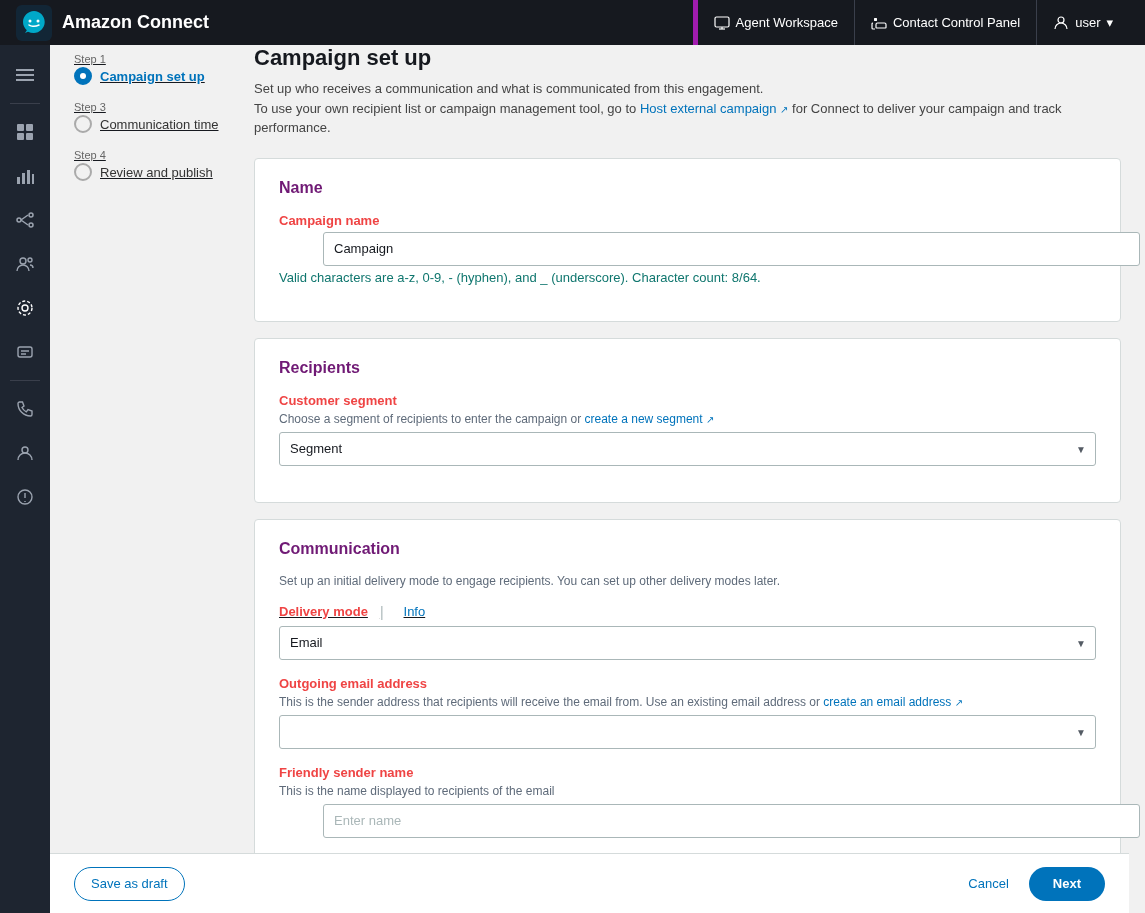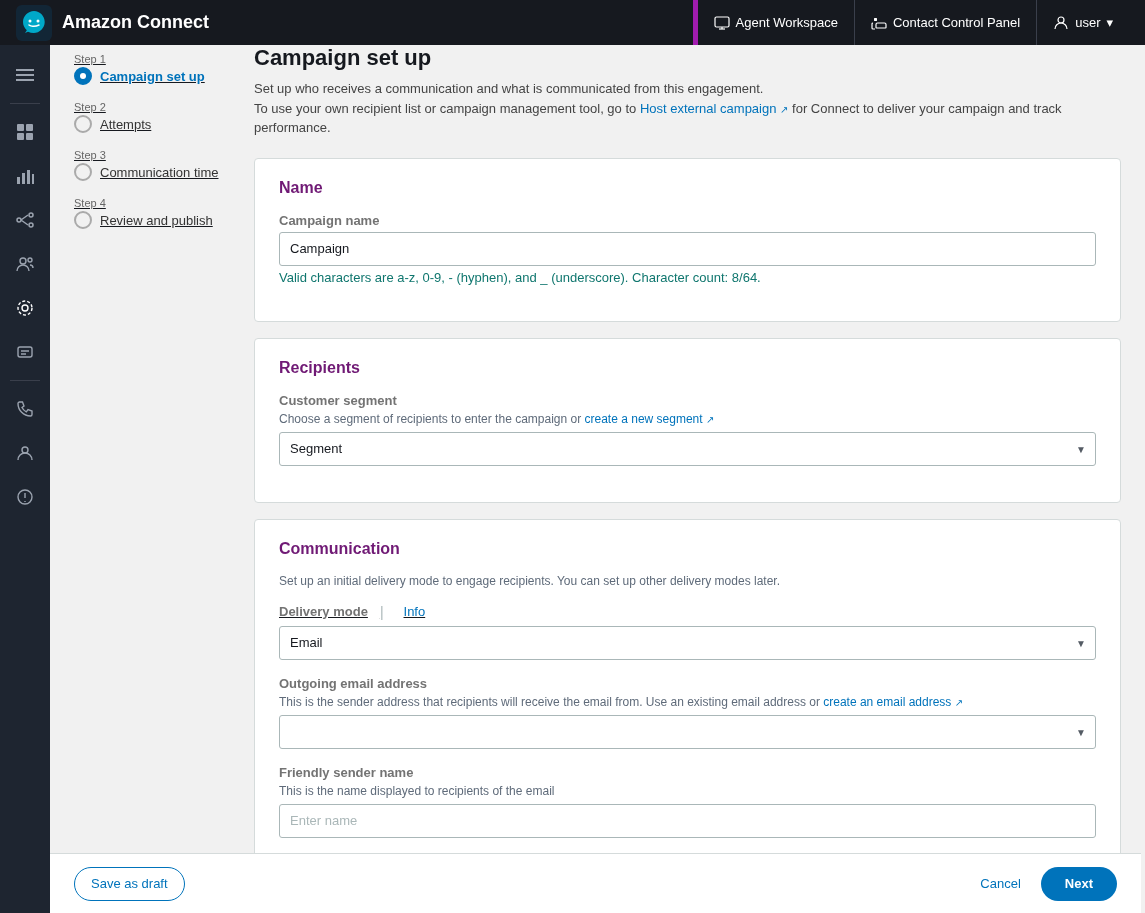--- a/index.html
+++ b/index.html
@@ -124,33 +124,34 @@
       background: #fff;
       border: 1px solid #d5dbdb;
       border-radius: 4px;
       padding: 20px 24px;
       margin-bottom: 16px;
     }
     .card-title { font-size: 16px; font-weight: 700; color: #701a75; margin-bottom: 16px; }
 
     
     .field-group { margin-bottom: 16px; }
-    .field-label { font-size: 13px; font-weight: 600; color: #737373; margin-bottom: 4px; display: block; }
+    .field-label { font-size: 13px; font-weight: 600; color: #ef4444; margin-bottom: 4px; display: block; }
     .field-description { font-size: 12px; color: #5f6b7a; margin-bottom: 6px; }
     .field-description a { color: #0073bb; text-decoration: none; }
     .field-hint { font-size: 13px; color: #0f766e; margin-top: 4px; }
 
     .text-input {
       width: 100%; height: 34px;
       border: 1px solid #aab7b8;
       border-radius: 3px;
       padding: 0 10px;
       font-size: 13px;
       color: #16191f;
       outline: none;
+      margin-left: 44px;
     }
     .text-input::placeholder { color: #aab7b8; }
 
     .select-wrapper { position: relative; }
     .select-input {
       width: 100%; height: 34px;
       border: 1px solid #aab7b8;
       border-radius: 3px;
       padding: 0 30px 0 10px;
       font-size: 13px;
@@ -168,21 +169,21 @@
       color: #545b64;
       font-size: 10px;
     }
 
     .delivery-mode-row { display: flex; align-items: center; gap: 8px; text-decoration: underline; }
     .info-link { color: #0073bb; font-size: 13px; cursor: pointer; text-decoration: none; padding-left: 8px; }
 
     
     .page-footer {
       position: fixed;
-      bottom: 0; left: 50px; right: 4px;
+      bottom: 0; left: 50px; right: 16px;
       background: #fff;
       border-top: 1px solid #d5dbdb;
       height: 60px;
       display: flex;
       align-items: center;
       justify-content: space-between;
       padding: 4px 24px;
       z-index: 50;
     }
     .btn-save-draft {
@@ -335,27 +336,20 @@
     <div class="steps-panel">
 
       <div class="step-item">
         <div class="step-label">Step 1</div>
         <div class="step-header">
           <div class="step-circle active"></div>
           <span class="step-name active">Campaign set up</span>
         </div>
       </div>
 
-      <div class="step-item">
-        <div class="step-label">Step 2</div>
-        <div class="step-header">
-          <div class="step-circle"></div>
-          <span class="step-name">Attempts</span>
-        </div>
-      </div>
 
       <div class="step-item">
         <div class="step-label">Step 3</div>
         <div class="step-header">
           <div class="step-circle"></div>
           <span class="step-name">Communication time</span>
         </div>
       </div>
 
       <div class="step-item">

